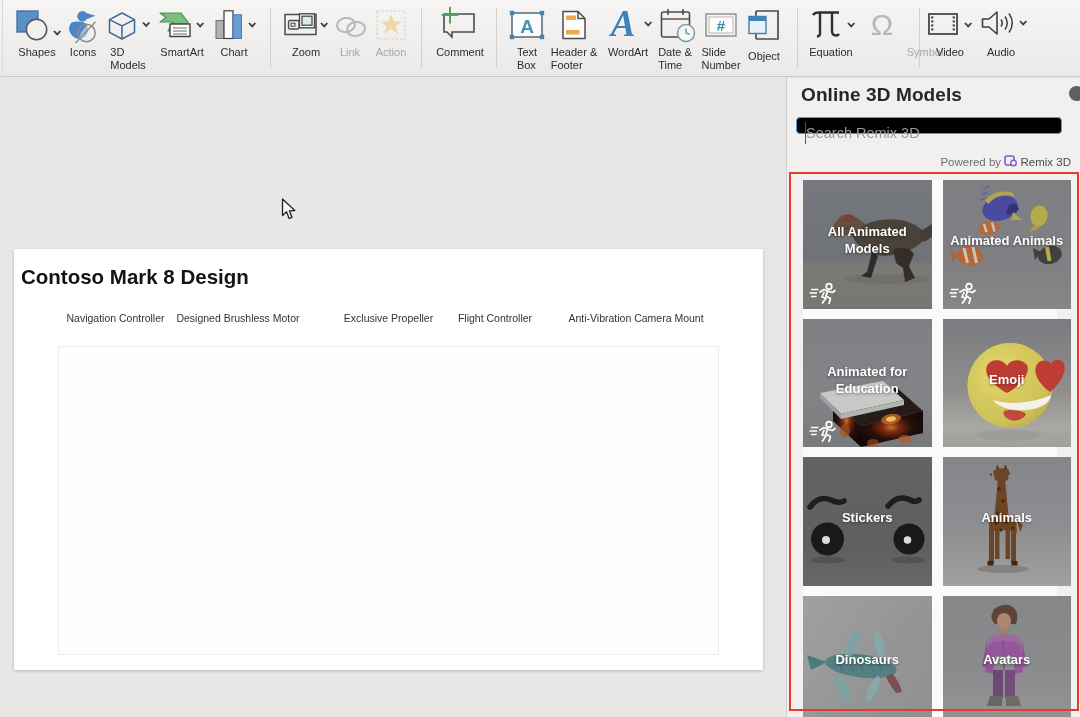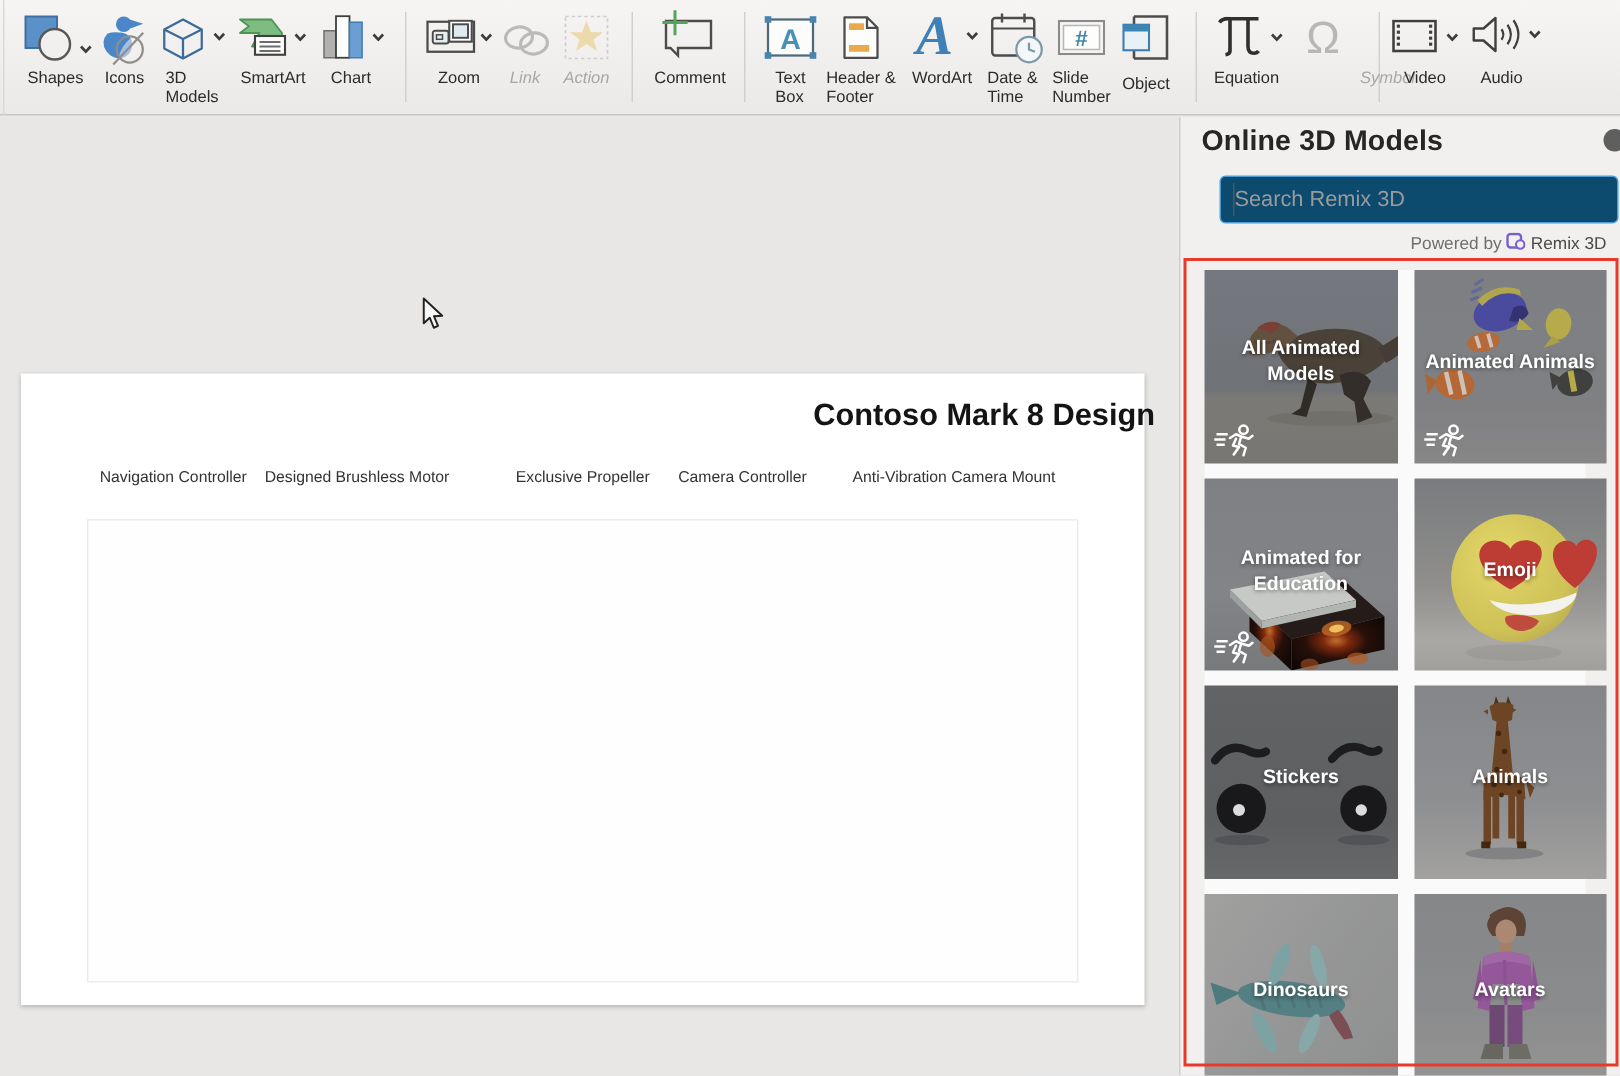--- a/index.html
+++ b/index.html
@@ -2,31 +2,31 @@
 <html><head>
 <meta charset="utf-8">
 <style>
   * { margin:0; padding:0; box-sizing:border-box; }
   html,body { width:1080px; height:717px; overflow:hidden; }
   body { font-family:"Liberation Sans", sans-serif; background:#e9e8e7; position:relative; }
   #ribbon { position:absolute; left:0; top:0; width:1080px; height:77px;
     background:linear-gradient(#f6f5f4, #ebe9e8); border-bottom:1px solid #c9c7c6; }
   .sep { position:absolute; top:8px; height:60px; width:1px; background:#d2d0cf; }
   .lbl { position:absolute; font-size:11px; color:#2b2b2b; text-align:left; transform:translateX(-50%); white-space:nowrap; line-height:13px; }
-  .lbl.gray { color:#a9a7a6;font-style:italic; }
+  .lbl.gray { color:#a9a7a6; }
   .icon { position:absolute; }
   #canvas { position:absolute; left:0; top:78px; width:785px; height:639px; background:#e8e7e6; }
   #slide { position:absolute; left:14px; top:171px; width:749px; height:421px; background:#ffffff; box-shadow:0 1px 3px rgba(0,0,0,0.22); }
-  #slide .title { position:absolute; left:7px; top:16px; width:100%; text-align:right; font-size:20.5px; font-weight:bold; color:#141414; }
+  #slide .title { position:absolute; left:7px; top:16px; width:100%; text-align:left; font-size:20.5px; font-weight:bold; color:#141414; }
   .col { position:absolute; top:63px; font-size:10.5px; color:#333; transform:translateX(-50%); white-space:nowrap; }
   #inner { position:absolute; left:44px; top:97px; width:661px; height:309px; border:1px solid #ececeb; background:#fefefe; }
   #panel { position:absolute; left:786px; top:78px; width:294px; height:639px; background:#f1f0ef; border-left:1px solid #cfcdcc; }
   .ptitle { position:absolute; left:14px; top:5.5px; font-size:19px; font-weight:bold; color:#262626; letter-spacing:0.1px; }
   .infoc { position:absolute; left:282px; top:8px; width:15px; height:15px; border-radius:50%; background:#5f5f5f; }
-  #search { position:absolute; left:26px; top:39px; width:266px; height:32px; background:#0c4a6e; border:1.5px solid #4e9ad6; border-radius:4px; }
+  #search { position:absolute; left:9px; top:39px; width:266px; height:17px; background:#000000; border:1.5px solid #4e9ad6; border-radius:4px; }
   #search .ph { position:absolute; left:9px; top:6.5px; font-size:14.5px; color:#9b9b9b; }
   #search .caret { position:absolute; left:8px; top:4px; width:1px; height:22px; background:#555; }
   .powered { position:absolute; right:9px; top:77px; font-size:11.5px; color:#6e6e6e; }
   .powered b { color:#4a4a4a; font-weight:normal; }
   #gridbg { position:absolute; left:16px; top:102px; width:254px; height:537px; background:#fafafa; }
   .tile { position:absolute; width:128.5px; height:128.5px; overflow:hidden; }
   .tlabel { position:absolute; left:0; width:100%; text-align:center; color:#fff; font-weight:bold; font-size:13px; line-height:17px; text-shadow:0 1px 3px rgba(0,0,0,0.45); }
   #redbox { position:absolute; left:1.5px; top:94px; width:290px; height:539px; border:2.5px solid #e83a2c; }
   .runner { position:absolute; left:6px; bottom:3px; }
   #t1 { background:linear-gradient(#75797f 0%, #6f7276 62%, #7c7a76 66%, #787672 100%);padding-left:24px; }
@@ -188,21 +188,21 @@
     <path d="M39 11 l3.2 3.4 l3.2 -3.4" fill="none" stroke="#3c3c3c" stroke-width="1.8"></path>
   </svg>
 </div>
 
 <div id="canvas">
   <div id="slide">
     <div class="title">Contoso Mark 8 Design</div>
     <span class="col" style="left:101.5px">Navigation Controller</span>
     <span class="col" style="left:224px">Designed Brushless Motor</span>
     <span class="col" style="left:374.5px">Exclusive Propeller</span>
-    <span class="col" style="left:481px">Camera Controller</span>
+    <span class="col" style="left:481px">Flight Controller</span>
     <span class="col" style="left:622px">Anti-Vibration Camera Mount</span>
     <div id="inner"></div>
   </div>
   <svg style="position:absolute; left:281px; top:120px" width="17" height="23" viewBox="0 0 17 23">
     <path d="M1.5 1 L1.5 17.5 L5.5 13.8 L8.2 20.5 L11 19.3 L8.3 12.8 L13.8 12.5 Z" fill="#f8f8f8" stroke="#222" stroke-width="1.3" stroke-linejoin="round"></path>
   </svg>
 </div>
 
 <div id="panel">
   <svg width="0" height="0" style="position:absolute">

